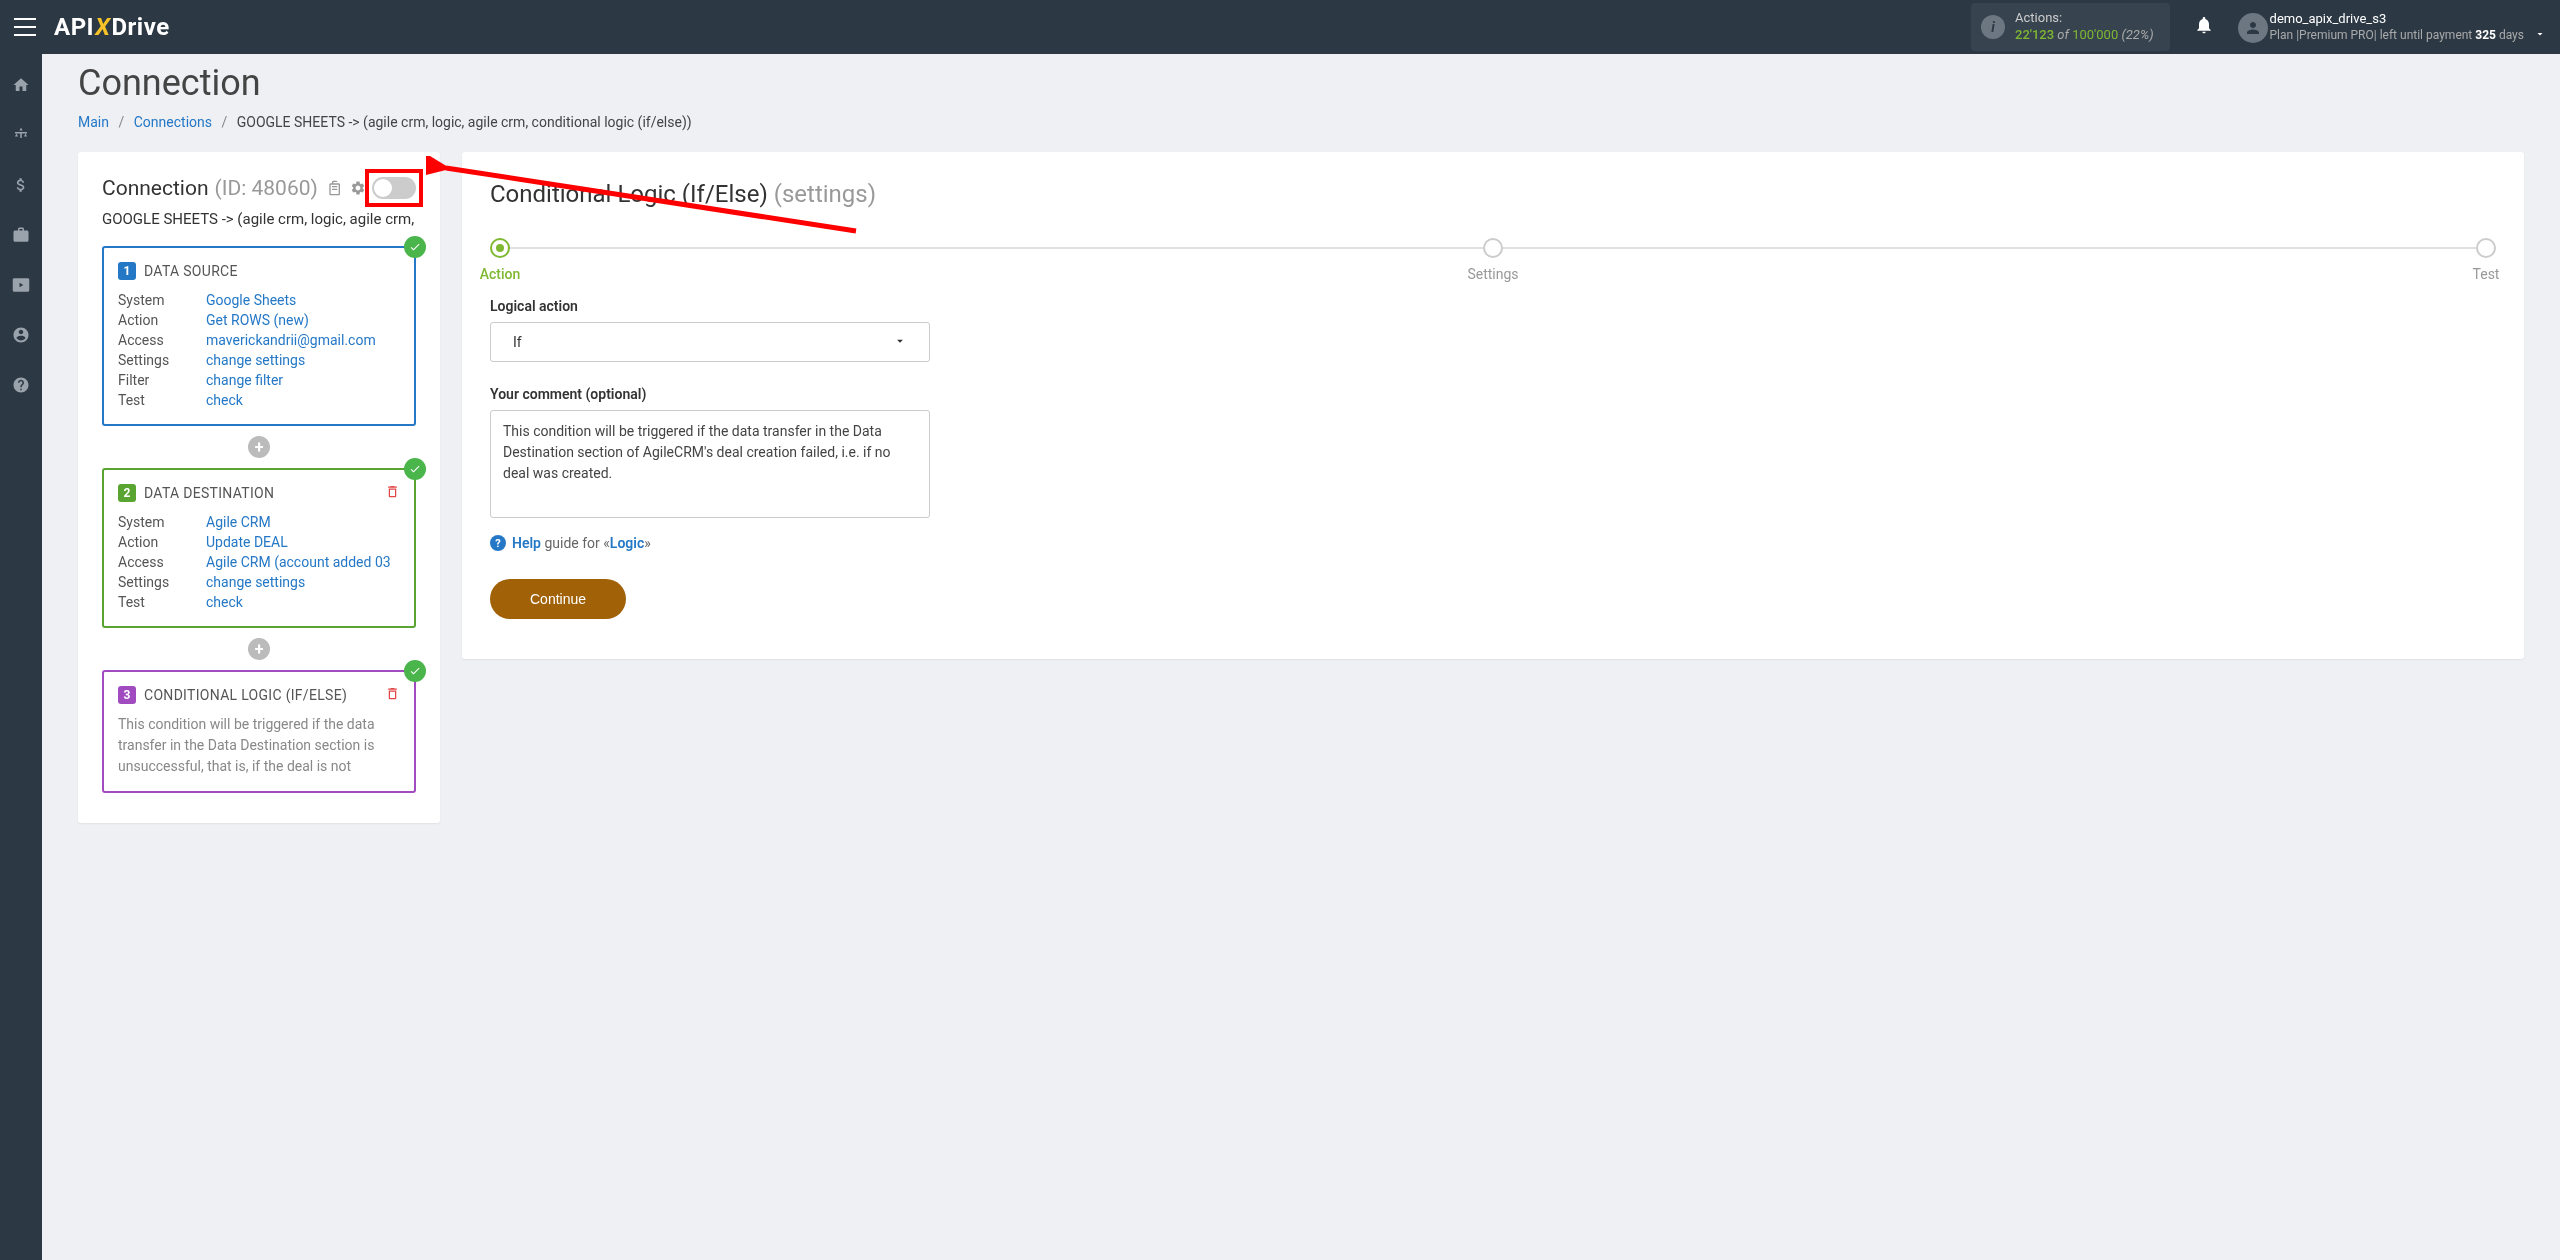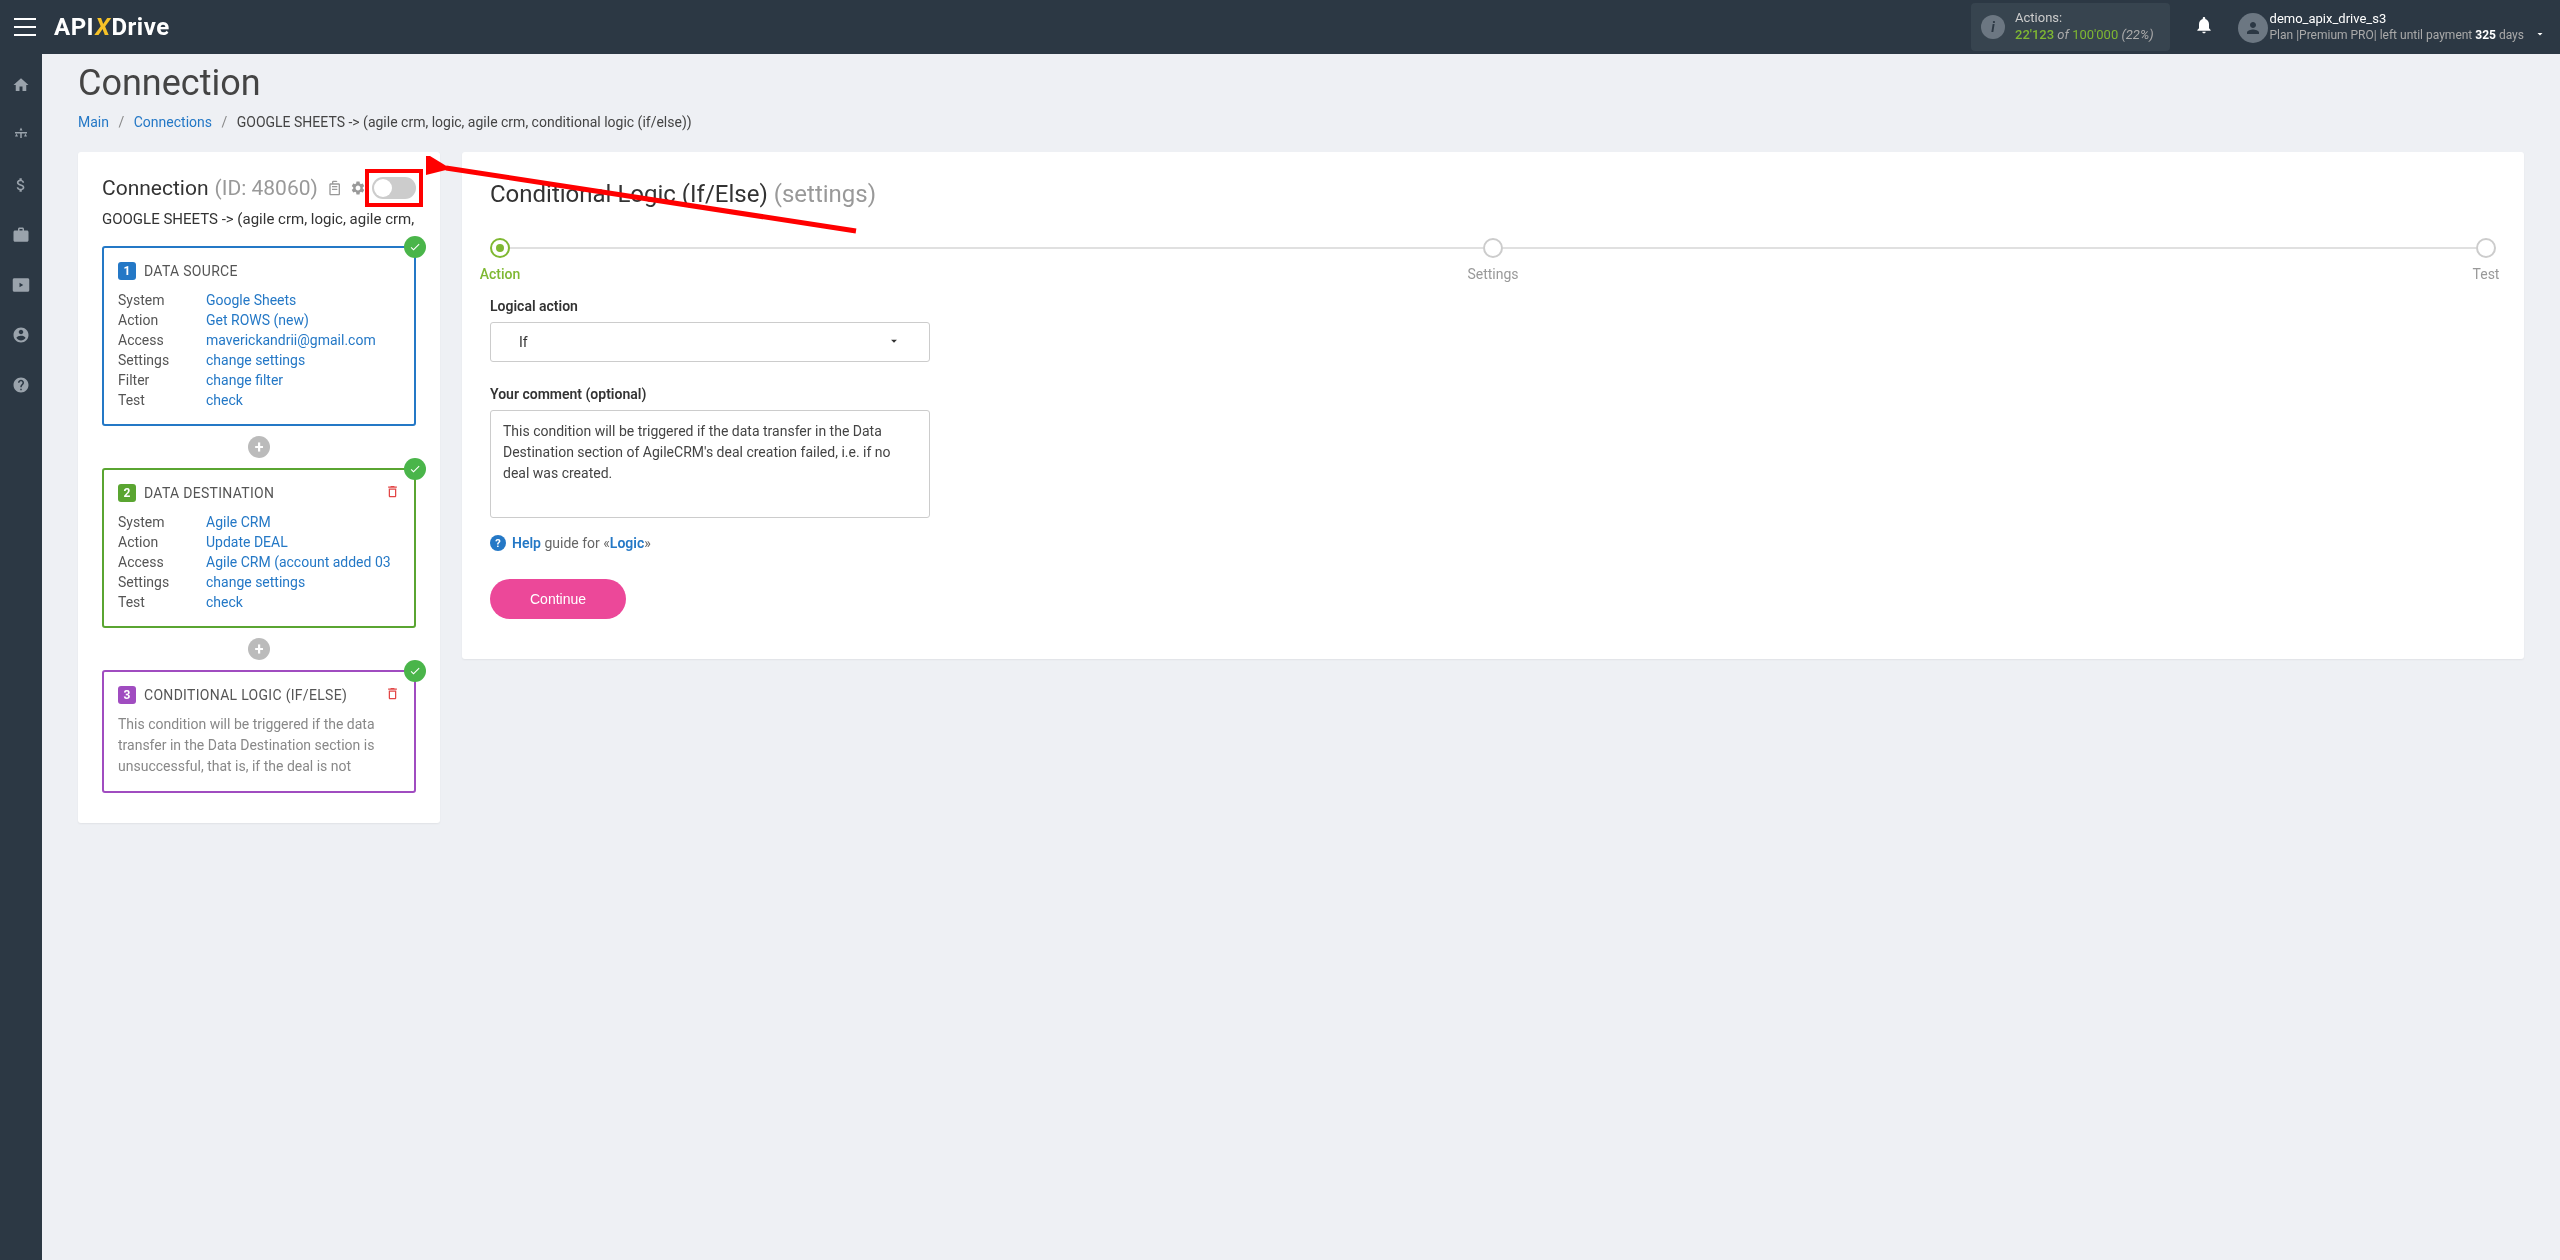--- a/index.html
+++ b/index.html
@@ -98,28 +98,28 @@
   .stepper { display: flex; align-items: center; margin-bottom: 40px; }
   .stepper-item { display: flex; flex-direction: column; align-items: center; position: relative; }
   .stepper-dot { width: 20px; height: 20px; border-radius: 50%; border: 2px solid #ccc; background: #fff; }
   .stepper-dot.active { border-color: #7fb832; }
   .stepper-dot.active::after { content: ''; position: absolute; width: 8px; height: 8px; background: #7fb832; border-radius: 50%; top: 6px; left: 6px; }
   .stepper-label { position: absolute; top: 28px; font-size: 14px; white-space: nowrap; color: #999; }
   .stepper-label.active { color: #7fb832; font-weight: 500; }
   .stepper-line { flex: 1; height: 2px; background: #e0e0e0; }
   
   .form-label { font-size: 14px; font-weight: 600; color: #333; margin-bottom: 8px; display: block; }
-  .select-box { width: 440px; height: 40px; border: 1px solid #ccc; border-radius: 3px; padding: 0 28px; display: flex; align-items: center; justify-content: space-between; cursor: pointer; background: #fff; margin-bottom: 24px; }
+  .select-box { width: 440px; height: 40px; border: 1px solid #ccc; border-radius: 3px; padding: 0 22px; display: flex; align-items: center; justify-content: space-between; cursor: pointer; background: #fff; margin-bottom: 24px; }
   .select-box .chev { color: #555; }
   .textarea-box { width: 440px; height: 108px; border: 1px solid #ccc; border-radius: 3px; padding: 10px 12px; font-size: 14px; color: #444; line-height: 1.5; resize: none; font-family: inherit; margin-bottom: 14px; }
   .help-link { display: flex; align-items: center; gap: 6px; font-size: 14px; margin-bottom: 28px; }
   .help-link .q { width: 16px; height: 16px; border-radius: 50%; background: #2478c6; color: #fff; display: flex; align-items: center; justify-content: center; font-size: 11px; font-weight: bold; }
   .help-link a { color: #2478c6; font-weight: 600; text-decoration: none; }
   .help-link .guide { color: #666; }
-  .continue-btn { background: #ec4899; color: #fff; border: none; border-radius: 20px; padding: 12px 40px; font-size: 14px; cursor: pointer; }
+  .continue-btn { background: #a16207; color: #fff; border: none; border-radius: 20px; padding: 12px 40px; font-size: 14px; cursor: pointer; }
 </style>
 </head>
 <body>
 
 <div class="top-header">
   <div class="menu-icon">
     <span></span>
       <span></span>
       <span></span>
   </div>

